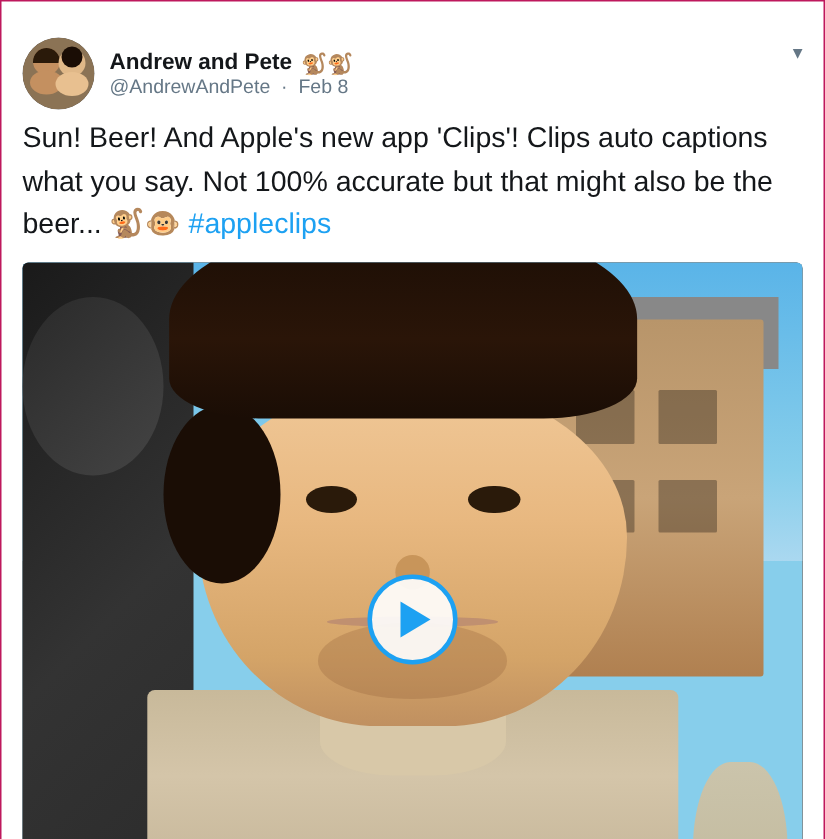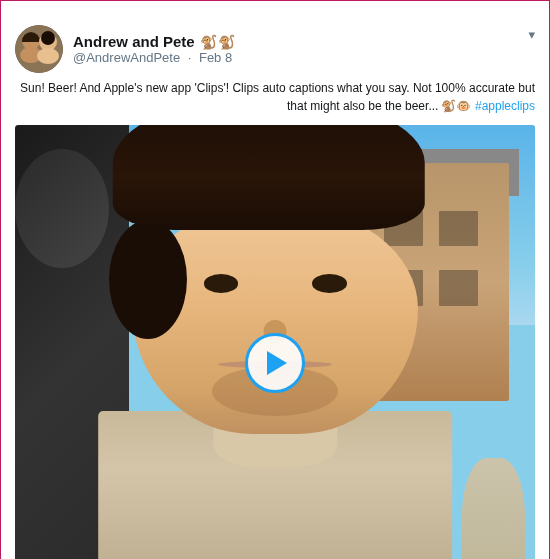--- a/index.html
+++ b/index.html
@@ -57,25 +57,24 @@
       font-size: 13px;
       color: #657786;
     }
     .chevron-down {
       color: #657786;
       font-size: 13px;
       margin-top: 2px;
       cursor: pointer;
     }
     .tweet-text {
-      font-size: 12px;
+      font-size: 19px;
       color: #14171a;
       line-height: 1.5;
       margin-bottom: 10px;
-      text-align: right;
     }
     .hashtag {
       color: #1da1f2;
       text-decoration: none;
     }
     .video-container {
       width: 100%;
       height: 476px;
       background: #000;
       position: relative;

